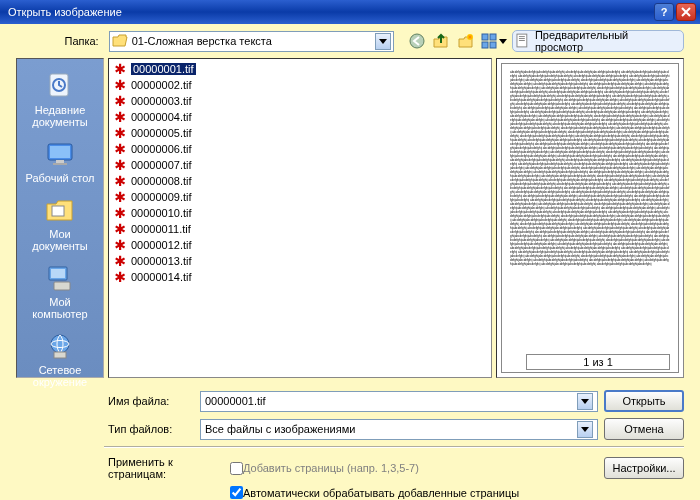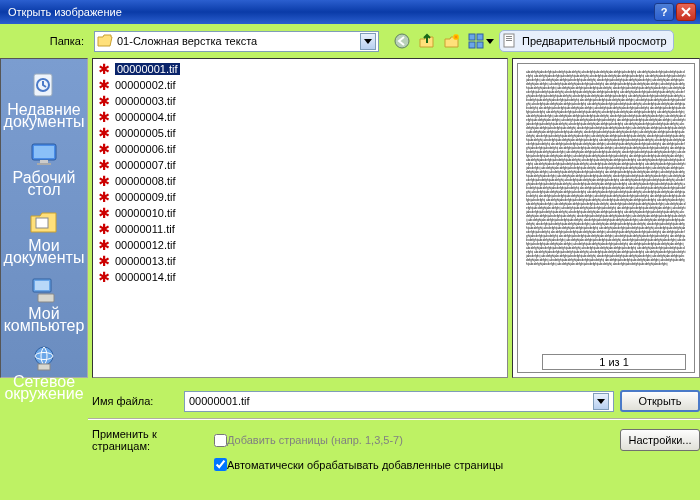--- a/index.html
+++ b/index.html
@@ -2,36 +2,36 @@
 <html><head>
 <meta charset="utf-8">
 <style>
   * { box-sizing: border-box; font-family: Tahoma, Arial, sans-serif; font-size: 11px; }
   body { margin: 0; padding: 0; background: #ece9d8; width: 700px; height: 500px; overflow: hidden; }
   .titlebar { background: linear-gradient(to bottom, #2b5fcf 0%, #0a3ba8 50%, #2b5fcf 100%); height: 24px; display: flex; align-items: center; padding: 0 4px; color: #fff; }
   .titlebar-text { font-weight: normal; flex: 1; padding-left: 4px; }
   .titlebar-btns { display: flex; gap: 2px; }
   .titlebar-btn { width: 20px; height: 18px; background: linear-gradient(to bottom, #4d7ed6, #2b5fcf); border: 1px solid #1a3a8a; border-radius: 3px; color: #fff; display: flex; align-items: center; justify-content: center; font-weight: bold; font-size: 11px; cursor: pointer; }
   .titlebar-btn.close { background: linear-gradient(to bottom, #e86656, #c83020); border-color: #a02010; }
-  .dialog-body { padding: 6px 0; height: 476px; background: #bef264; }
+  .dialog-body { padding: 6px 16px; height: 476px; background: #fef9c3; }
 
   .toolbar-row { display: flex; align-items: center; gap: 6px; margin-bottom: 6px; }
   .label-cell { width: 88px; text-align: right; padding-right: 4px; color: #000; }
   .combo { flex: 0 0 285px; height: 21px; border: 1px solid #7f9db9; background: #fff; display: flex; align-items: center; padding: 0 2px; }
   .combo-icon { width: 16px; height: 16px; margin-right: 4px; display:inline-flex; align-items:center; justify-content:center; }
   .combo-text { flex: 1; }
   .combo-arrow { width: 16px; height: 17px; background: linear-gradient(to bottom,#e8f0fc,#b8d0f0); border: 1px solid #7f9db9; display: flex; align-items: center; justify-content: center; cursor:pointer; }
   .tool-icons { display: flex; gap: 3px; align-items: center; margin-left: 6px; }
   .tbtn { width: 22px; height: 22px; display: flex; align-items:center; justify-content:center; border:1px solid transparent; border-radius:3px; cursor:pointer; }
   .preview-btn { height: 22px; padding: 0 6px 0 2px; display: flex; align-items: center; border: 1px solid #a0b8d8; background:#e8f0fc; border-radius:5px; gap:4px; cursor:pointer; }
 
   .main-row { display: flex; gap: 4px; height: 320px; }
   .places { width: 88px; background: linear-gradient(to bottom, #7b9dd0 0%, #6b8dc0 100%); border: 1px inset #aaa; display: flex; flex-direction: column; align-items: center; padding-top: 8px; gap: 4px; }
   .place-item { display: flex; flex-direction: column; align-items: center; gap: 2px; color: #fff; text-align: center; width: 80px; padding:3px 0; cursor:pointer; }
-  .place-label { font-size: 16px; line-height: 12px; }
+  .place-label { font-size: 11px; line-height: 12px; }
   .place-ico { width: 32px; height: 32px; display:flex; align-items:center; justify-content:center; }
 
   .file-list { flex: 1; background: #fff; border: 1px inset #888; overflow: auto; padding: 2px; }
   .file-item { display: flex; align-items: center; gap: 4px; height: 16px; padding: 0 2px; cursor:default; }
   .file-item.selected .fname { background: #0a246a; color: #fff; padding: 0 2px; }
   .file-ico { width: 14px; height: 14px; display:flex; align-items:center; justify-content:center; color:#c00; font-size:14px; }
   .fname { font-size: 11px; }
 
   .preview { width: 188px; background: #fff; border: 1px inset #888; display: flex; flex-direction: column; align-items: center; justify-content: flex-start; padding: 4px; }
   .preview-page { flex: 1; width: 100%; border: 1px solid #888; background: #fff; padding: 6px 8px 2px 8px; display:flex; flex-direction:column; }
@@ -258,20 +258,30 @@
         <div class="bottom-row">
           <div class="label2">Имя файла:</div>
           <div class="field-combo">
             <span style="flex:1;">00000001.tif</span>
             <div class="field-combo-arrow">
                 <div class="triangle-down"></div>
               </div>
           </div>
           <button class="dlg-btn default">Открыть</button>
         </div>
+        <div class="bottom-row">
+          <div class="label2">Тип файлов:</div>
+          <div class="field-combo">
+            <span style="flex:1;">Все файлы с изображениями</span>
+            <div class="field-combo-arrow">
+                <div class="triangle-down"></div>
+              </div>
+          </div>
+          <button class="dlg-btn">Отмена</button>
+        </div>
 
         <div class="sep-line"></div>
 
         <div class="apply-row">
           <div class="apply-label">Применить к страницам:</div>
           <input type="checkbox" class="chk" style="">
           <span class="gray-text">Добавить страницы (напр. 1,3,5-7)</span>
           <div style="flex:1;"></div>
           <button class="dlg-btn">Настройки...</button>
         </div>

